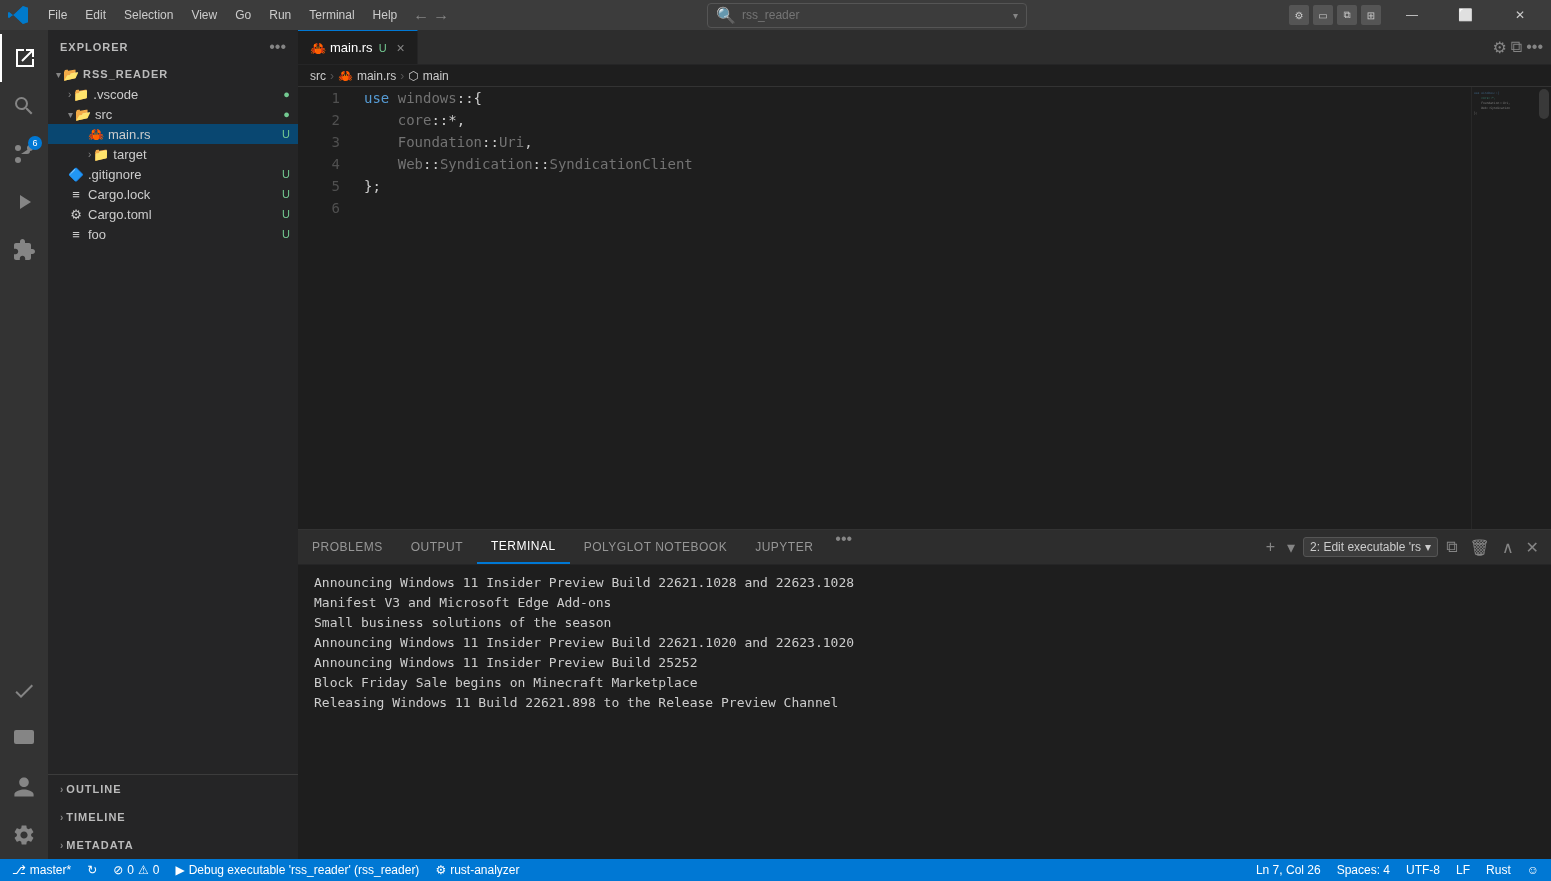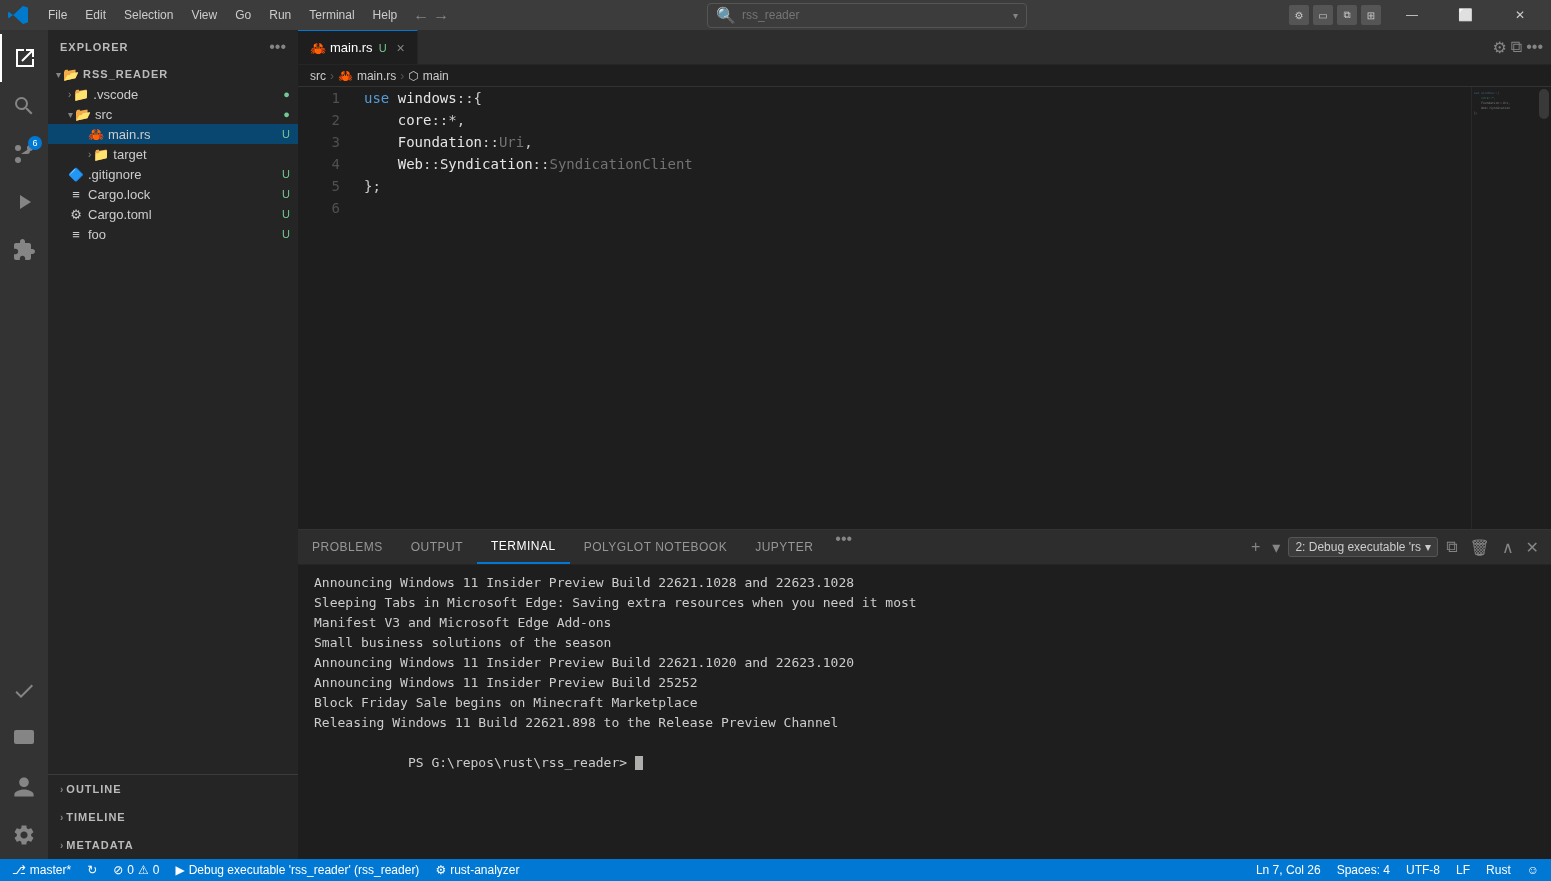--- a/index.html
+++ b/index.html
@@ -62,21 +62,21 @@
     .breadcrumb { height: 22px; background: #1e1e1e; display: flex; align-items: center; padding: 0 12px; gap: 4px; font-size: 12px; color: #858585; border-bottom: 1px solid #333; }
     .breadcrumb-sep { color: #555; }
     .breadcrumb-item { color: #cccccc; cursor: pointer; display: flex; align-items: center; gap: 4px; }
 
     
     .code-editor { flex: 1; overflow: hidden; display: flex; position: relative; background: #1e1e1e; }
     .line-numbers { width: 50px; background: #1e1e1e; text-align: right; padding: 0 8px; color: #505050; font-size: 14px; font-family: 'Consolas', monospace; line-height: 22px; user-select: none; }
     .code-content { flex: 1; padding: 0 16px; overflow: auto; font-family: 'Consolas', monospace; font-size: 14px; line-height: 22px; }
     .code-line { white-space: pre; }
     .kw { color: #569cd6; }
-    .ns { color: #e5e5e5; }
+    .ns { color: #737373; }
     .punc { color: #cccccc; }
     .type { color: #737373; }
 
     
     .panel-area { height: 330px; background: #1e1e1e; display: flex; flex-direction: column; border-top: 1px solid #333; }
     .panel-tabs { height: 35px; background: #2d2d2d; display: flex; align-items: stretch; border-bottom: 1px solid #252526; }
     .panel-tab { display: flex; align-items: center; padding: 0 14px; font-size: 12px; cursor: pointer; color: #969696; text-transform: uppercase; letter-spacing: 0.5px; }
     .panel-tab.active { color: #ffffff; border-bottom: 2px solid #0078d4; }
     .panel-tab-more { color: #858585; padding: 0 8px; font-size: 16px; cursor: pointer; }
     .panel-tab-spacer { flex: 1; }
@@ -353,42 +353,38 @@
           <div class="panel-tab">OUTPUT</div>
           <div class="panel-tab active">TERMINAL</div>
           <div class="panel-tab">POLYGLOT NOTEBOOK</div>
           <div class="panel-tab">JUPYTER</div>
           <span class="panel-tab-more">•••</span>
           <div class="panel-tab-spacer"></div>
           <div class="panel-controls">
             <span class="panel-ctrl-btn">+</span>
             <span class="panel-ctrl-btn">▾</span>
             <div class="terminal-selector">
-              <span>2: Debug executable 'rs</span>
+              <span>2: Edit executable 'rs</span>
               <span>▾</span>
             </div>
             <span class="panel-ctrl-btn">⧉</span>
             <span class="panel-ctrl-btn">🗑</span>
             <span class="panel-ctrl-btn">∧</span>
             <span class="panel-ctrl-btn">✕</span>
           </div>
         </div>
 
         <div class="terminal-content">
           <div class="terminal-line">Announcing Windows 11 Insider Preview Build 22621.1028 and 22623.1028</div>
-          <div class="terminal-line">Sleeping Tabs in Microsoft Edge: Saving extra resources when you need it most</div>
           <div class="terminal-line">Manifest V3 and Microsoft Edge Add-ons</div>
           <div class="terminal-line">Small business solutions of the season</div>
           <div class="terminal-line">Announcing Windows 11 Insider Preview Build 22621.1020 and 22623.1020</div>
           <div class="terminal-line">Announcing Windows 11 Insider Preview Build 25252</div>
           <div class="terminal-line">Block Friday Sale begins on Minecraft Marketplace</div>
           <div class="terminal-line">Releasing Windows 11 Build 22621.898 to the Release Preview Channel</div>
-          <div class="terminal-line">
-            <span>PS G:\repos\rust\rss_reader&gt; </span><span class="terminal-cursor"></span>
-          </div>
         </div>
       </div>
     </div>
   </div>
 </div>
 
 <div class="status-bar">
   <div class="status-item">
     <span>⎇</span>
     <span>master*</span>

